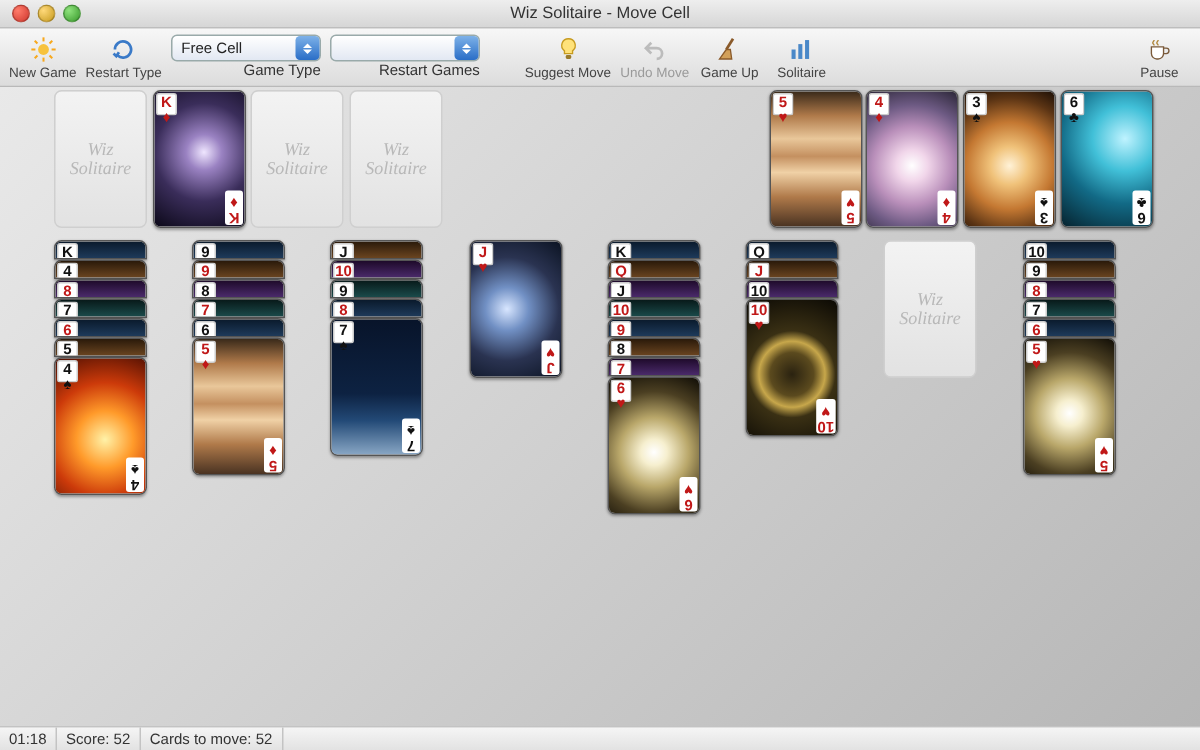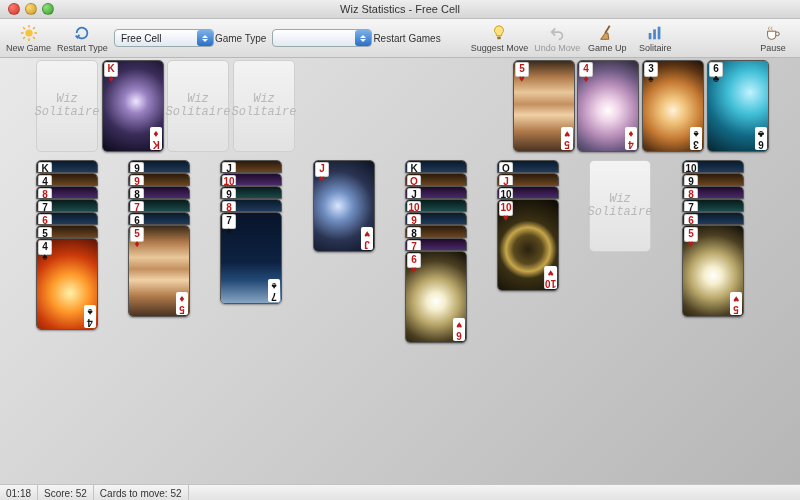--- a/index.html
+++ b/index.html
@@ -7,30 +7,30 @@
 .traffic{display:flex;gap:5px;padding-left:8px}
 .tl{width:10px;height:10px;border-radius:50%;border:0.5px solid rgba(0,0,0,.2)}
 .tl.r{background:radial-gradient(circle at 30% 30%,#ff7b6b,#d0382e)}
 .tl.y{background:radial-gradient(circle at 30% 30%,#ffd97a,#c79b1f)}
 .tl.g{background:radial-gradient(circle at 30% 30%,#8fe37d,#3a9a2d)}
 .title-text{position:absolute;left:0;right:0;text-align:center;pointer-events:none}
 .toolbar{height:38px;background:linear-gradient(#f7f7f7,#dcdcdc);border-bottom:1px solid #b9b9b9;display:flex;align-items:center;padding:0 6px;gap:6px}
 .tbtn{display:flex;flex-direction:column;align-items:center;justify-content:center;gap:1px;min-width:42px;height:19px;font-size:9px;color:#444;cursor:pointer}
 .tbtn.disabled{color:#9a9a9a;cursor:default}
 .tbtn .ico{width:18px;height:18px;display:flex;align-items:center;justify-content:center}
-.dropdown{display:flex;flex-direction:row;align-items:center;gap:1px}
+.dropdown{display:flex;flex-direction:column;align-items:flex-end;gap:1px}
 .dropdown select{-webkit-appearance:none;appearance:none;font-size:10px;height:18px;border:1px solid #9aa;border-radius:4px;background:linear-gradient(#fff,#e2e8f3);padding:0 18px 0 6px;color:#222;box-shadow:inset 0 1px 0 #fff}
 .dropdown .dd-wrap{position:relative}
 .dropdown .caps{position:absolute;right:1px;top:1px;width:16px;height:16px;border-radius:3px;background:linear-gradient(#7db1e8,#2a6ec7);display:flex;flex-direction:column;align-items:center;justify-content:center;pointer-events:none}
 .dropdown .caps::before{content:"";border:3px solid transparent;border-bottom-color:#fff;margin-bottom:1px}
 .dropdown .caps::after{content:"";border:3px solid transparent;border-top-color:#fff}
 .spacer{flex:1}
 .play-area{position:relative;height:426px;background:linear-gradient(135deg,#e9e9e9 0%,#b6b6b6 100%)}
 .card,.empty-slot{position:absolute;width:62px;height:92px;border-radius:5px;box-sizing:border-box}
-.empty-slot{background:linear-gradient(#f3f3f3,#e2e2e2);border:1px solid #cfcfcf;display:flex;align-items:center;justify-content:center;color:#b8b8b8;font-style:italic;font-family:Liberation Mono, monospace;font-size:12px;text-align:center;line-height:1.1}
+.empty-slot{background:linear-gradient(#f3f3f3,#e2e2e2);border:1px solid #cfcfcf;display:flex;align-items:center;justify-content:center;color:#b8b8b8;font-style:italic;font-family:Liberation Serif, serif;font-size:12px;text-align:center;line-height:1.1}
 .card{border:1px solid #555;overflow:hidden;box-shadow:0 1px 2px rgba(0,0,0,.35)}
 .card .bg{position:absolute;inset:0}
 .card .corner{position:absolute;display:flex;flex-direction:column;align-items:center;font-weight:bold;font-size:10px;line-height:1;background:#fff;border-radius:2px;padding:1px 1px 2px 1px;min-width:10px}
 .card .corner.tl{top:1px;left:1px}
 .card .corner.br{bottom:1px;right:1px;transform:rotate(180deg)}
 .card .suit{font-size:10px;line-height:1}
 .red{color:#c01818}
 .black{color:#111}
 .statusbar{height:16px;background:linear-gradient(#f5f5f5,#e1e1e1);border-top:1px solid #c3c3c3;display:flex;align-items:flex-start;font-size:10px;color:#333}
 .sb-cell{padding:0 6px;height:100%;display:flex;align-items:center;border-right:1px solid #c3c3c3}
@@ -52,21 +52,21 @@
 </style>
 </head>
 <body>
 
 <div class="titlebar">
   <div class="traffic">
     <div class="tl r"></div>
     <div class="tl y"></div>
     <div class="tl g"></div>
   </div>
-  <div class="title-text">Wiz Statistics - Free Cell</div>
+  <div class="title-text">Wiz Solitaire - Move Cell</div>
 </div>
 
 <div class="toolbar">
   <div class="tbtn">
     <span class="ico">
       <svg viewBox="0 0 20 20" width="18" height="18">
           <circle cx="10" cy="10" r="4" fill="#f7c23c"></circle>
           <g stroke="#f7a81c" stroke-width="1.5">
             <line x1="10" y1="1" x2="10" y2="4"></line>
             <line x1="10" y1="16" x2="10" y2="19"></line>

